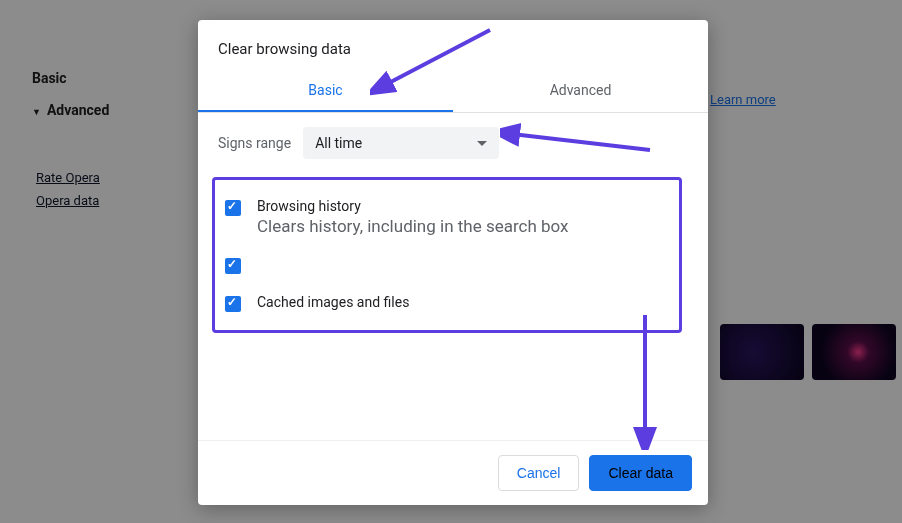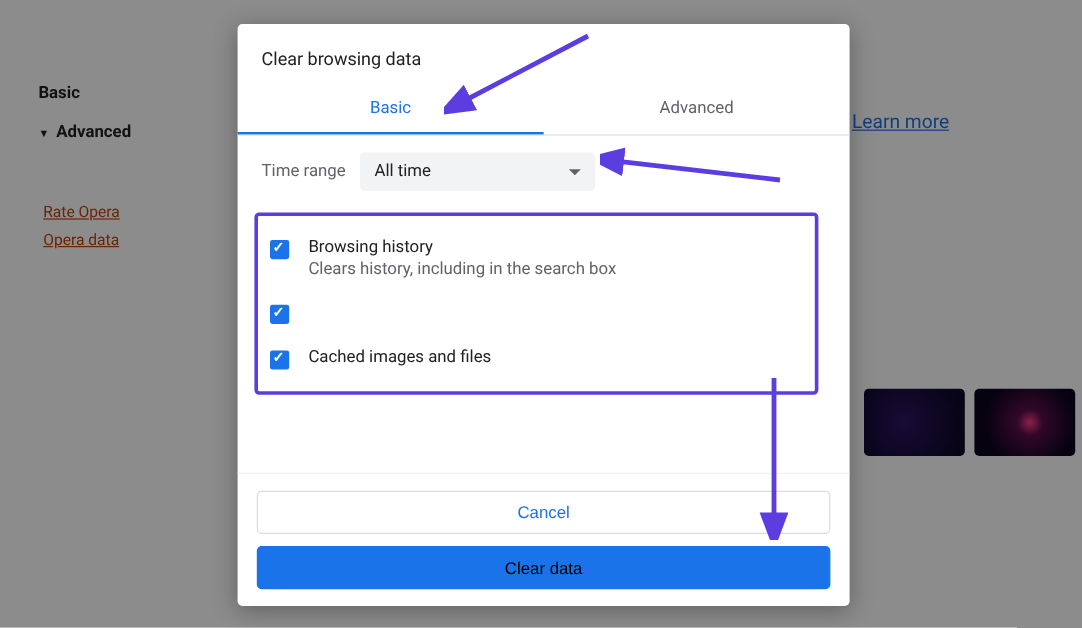--- a/index.html
+++ b/index.html
@@ -26,34 +26,34 @@
       color: #222;
     }
     .sidebar-item.expandable::before {
       content: "▼";
       font-size: 9px;
       margin-right: 6px;
       display: inline-block;
     }
     .sidebar-link {
       display: block;
-      color: #c2410c;
+      color: #0f172a;
       text-decoration: underline;
       font-size: 13px;
       margin: 8px 0 0 8px;
       font-weight: 400;
     }
     .sidebar-links { margin-top: 44px; }
     .learn-more {
       position: absolute;
       left: 710px;
       top: 92px;
       color: #1a73e8;
       text-decoration: underline;
-      font-size: 16px;
+      font-size: 13px;
     }
     .wallpapers {
       position: absolute;
       top: 324px;
       left: 720px;
       display: flex;
       gap: 8px;
     }
     .wp {
       width: 84px;
@@ -153,29 +153,28 @@
     }
     .chk::after {
       content: "✓";
       color: #fff;
       font-size: 12px;
       position: absolute;
       left: 2px; top: -1px;
       font-weight: 700;
     }
     .opt-text .t { font-size: 14px; color: #202124; }
-    .opt-text .s { font-size: 14px; color: #5f6368; margin-top: 2px; }
+    .opt-text .s { font-size: 17px; color: #5f6368; margin-top: 2px; }
     .dialog-actions {
       margin-top: auto;
       padding: 14px 16px;
       display: flex;
       justify-content: flex-end;
       gap: 10px;
       border-top: 1px solid #f0f0f0;
-      flex-direction: column;
     }
     .btn {
       padding: 9px 18px;
       font-size: 14px;
       border-radius: 4px;
       cursor: pointer;
       border: 1px solid #dadce0;
       background: #fff;
       color: #1a73e8;
     }
@@ -208,21 +207,21 @@
 
 <div class="overlay"></div>
 
 <div class="dialog">
   <div class="dialog-title">Clear browsing data</div>
   <div class="tabs">
     <div class="tab active">Basic</div>
     <div class="tab">Advanced</div>
   </div>
   <div class="time-row">
-    <span class="time-label">Time range</span>
+    <span class="time-label">Signs range</span>
     <div class="time-select">
       <span>All time</span>
       <span class="caret"></span>
     </div>
   </div>
   <div class="options">
     <div class="highlight">
       <div class="opt">
         <div class="chk"></div>
         <div class="opt-text">

